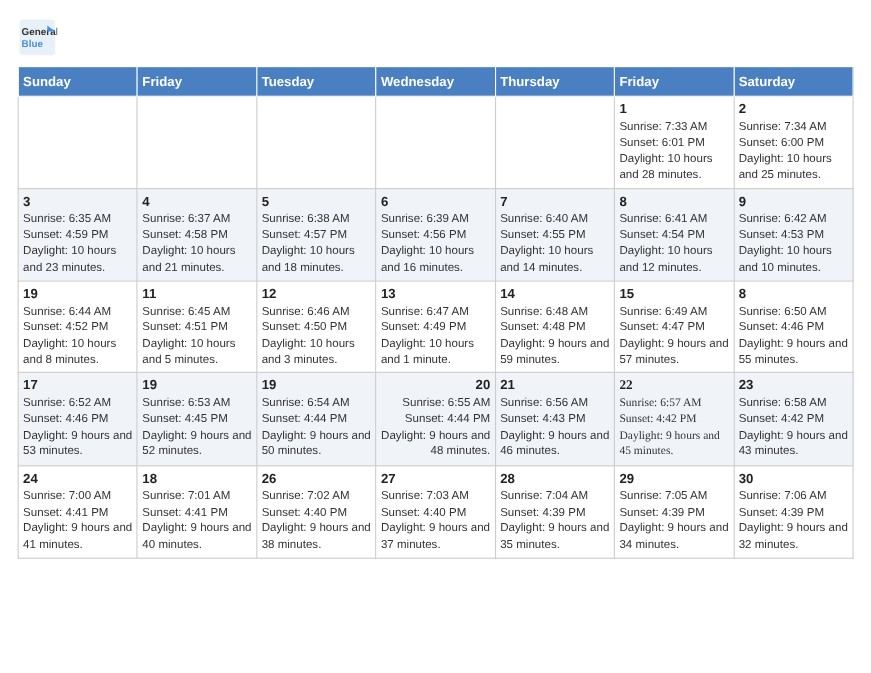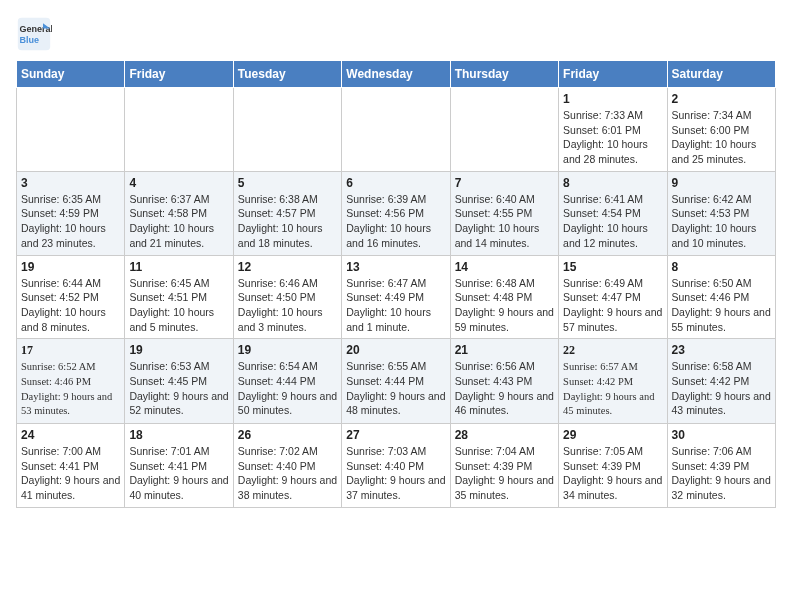--- a/index.html
+++ b/index.html
@@ -174,33 +174,33 @@
         <td>
           <div class="day-num">15</div>
           <div class="day-info">Sunrise: 6:49 AM<br>Sunset: 4:47 PM<br>Daylight: 9 hours and 57 minutes.</div>
         </td>
         <td>
           <div class="day-num">8</div>
           <div class="day-info">Sunrise: 6:50 AM<br>Sunset: 4:46 PM<br>Daylight: 9 hours and 55 minutes.</div>
         </td>
       </tr>
       <tr>
-        <td style="background: rgb(240, 244, 248); font-family: Liberation Serif, serif;">
+        <td style="background: rgb(240, 244, 248);">
           <div class="day-num">17</div>
           <div class="day-info">Sunrise: 6:52 AM<br>Sunset: 4:46 PM<br>Daylight: 9 hours and 53 minutes.</div>
         </td>
         <td style="background: rgb(240, 244, 248);">
           <div class="day-num">19</div>
           <div class="day-info">Sunrise: 6:53 AM<br>Sunset: 4:45 PM<br>Daylight: 9 hours and 52 minutes.</div>
         </td>
         <td style="background: rgb(240, 244, 248);">
           <div class="day-num">19</div>
           <div class="day-info">Sunrise: 6:54 AM<br>Sunset: 4:44 PM<br>Daylight: 9 hours and 50 minutes.</div>
         </td>
-        <td style="background: rgb(240, 244, 248);">
+        <td style="background: rgb(240, 244, 248); text-align: right;">
           <div class="day-num">20</div>
           <div class="day-info">Sunrise: 6:55 AM<br>Sunset: 4:44 PM<br>Daylight: 9 hours and 48 minutes.</div>
         </td>
         <td style="background: rgb(240, 244, 248);">
           <div class="day-num">21</div>
           <div class="day-info">Sunrise: 6:56 AM<br>Sunset: 4:43 PM<br>Daylight: 9 hours and 46 minutes.</div>
         </td>
         <td style="background: rgb(240, 244, 248); font-family: Liberation Serif, serif;">
           <div class="day-num">22</div>
           <div class="day-info">Sunrise: 6:57 AM<br>Sunset: 4:42 PM<br>Daylight: 9 hours and 45 minutes.</div>

